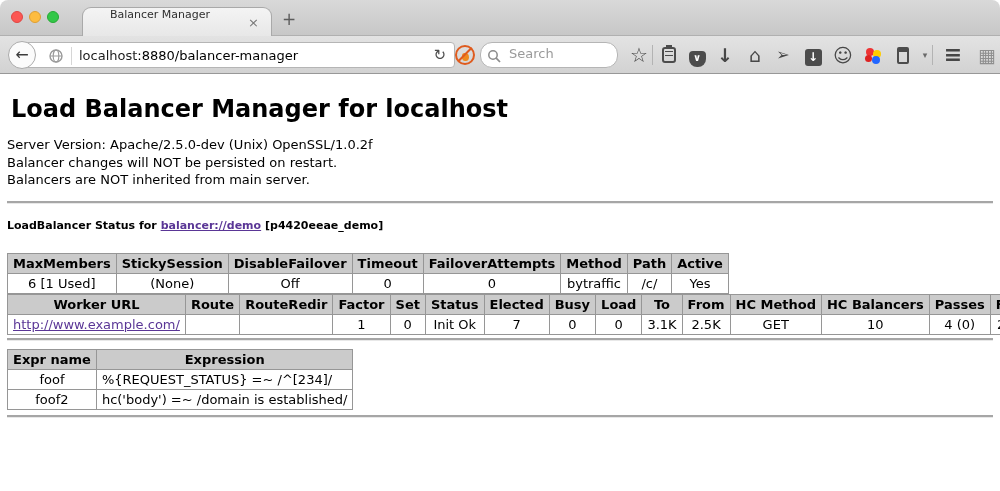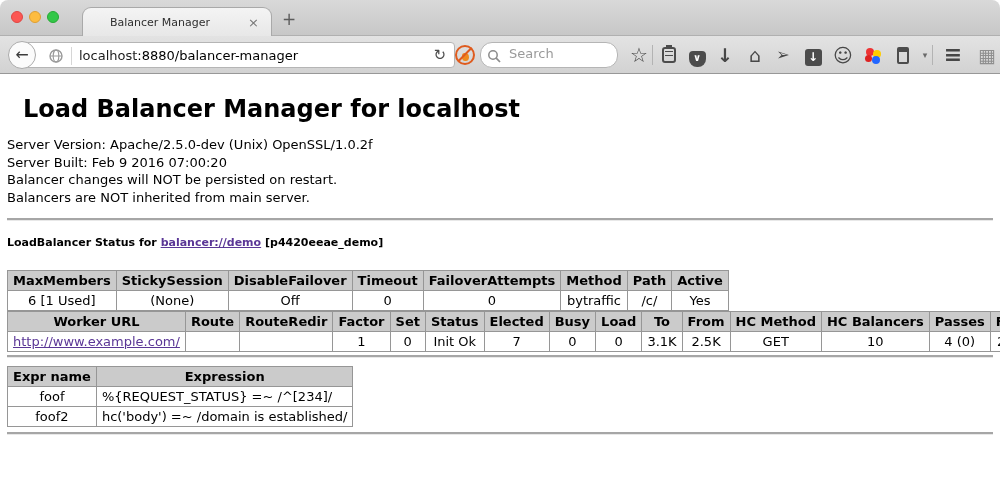--- a/index.html
+++ b/index.html
@@ -8,21 +8,21 @@
   .window { width:1000px; height:491px; border-radius:8px 8px 0 0; overflow:hidden; position:relative; background:#fff; }
 
   
   .titlebar { position:relative; height:36px; background:linear-gradient(#d9d9d9,#c7c7c7); border-bottom:1px solid #b0b0b0; }
   .traffic { position:absolute; top:11px; width:12px; height:12px; border-radius:50%; }
   .t-red { left:11px; background:#fc5753; border:1px solid #df4744; }
   .t-yellow { left:29px; background:#fdbc40; border:1px solid #de9f34; }
   .t-green { left:47px; background:#33c748; border:1px solid #27aa35; }
   .tab { position:absolute; left:82px; top:7px; width:190px; height:30px; background:linear-gradient(#f4f4f4,#e7e7e7);
          border:1px solid #a9a9a9; border-bottom:none; border-radius:9px 9px 0 0; }
-  .tab-title { position:absolute; left:0; right:34px; top:8px; text-align:center; font-size:11px; color:#2f2f2f; }
+  .tab-title { position:absolute; left:0; right:34px; top:0; text-align:center; font-size:11px; color:#2f2f2f; }
   .tab-close { position:absolute; right:12px; top:7px; font-size:13px; color:#777; cursor:default; }
   .newtab { position:absolute; left:282px; top:9px; font-size:17px; color:#5c5c5c; }
 
   
   .navbar { position:relative; height:38px; background:linear-gradient(#e3e3e3,#d2d2d2); border-bottom:1px solid #989898; }
   .backbtn { position:absolute; left:8px; top:5px; width:28px; height:28px; border-radius:50%; background:#fbfbfb;
              border:1px solid #ababab; color:#3c3c3c; font-size:16px; line-height:26px; text-align:center; z-index:3; }
   .urlbar { position:absolute; left:22px; top:6px; width:433px; height:26px; background:#fff; border:1px solid #b5b5b5;
             border-radius:4px; z-index:2; }
   .globe { position:absolute; left:26px; top:5px; }
@@ -55,21 +55,21 @@
   .dots .d1 { left:2px; top:2px; background:#e33; }
   .dots .d2 { left:9px; top:4px; background:#fc0; }
   .dots .d3 { left:8px; top:10px; background:#26f; }
   .dots .d4 { left:1px; top:9px; background:#d22; width:7px; height:7px; }
   .battery { display:inline-block; width:12px; height:17px; border:2px solid #4c4c4c; border-radius:2px; margin-top:3px; position:relative; }
   .battery::before { content:""; position:absolute; left:0px; top:0px; width:8px; height:3px; background:#4c4c4c; }
   .caret { font-size:9px; color:#6a6a6a; }
 
   
   .content { padding:0 7px; background:#fff; height:417px; }
-  h1.pagetitle { margin:21px 16px 0; font-size:24px; color:#000; letter-spacing:0; }
+  h1.pagetitle { margin:21px 4px 0; font-size:24px; color:#000; letter-spacing:0; }
   .info { margin-top:13px; font-size:13px; line-height:17.5px; color:#000; }
   hr.rule { border:none; border-top:2px solid #a6a6a6; border-bottom:1px solid #e8e8e8; margin:12px 0 0; }
   h3.statushead { margin:15px 0 21px; font-size:11px; }
   h3.statushead a { color:#5a3696; }
   table.lb { border-collapse:collapse; font-size:13px; margin:0; }
   table.lb th, table.lb td { border:1px solid #969696; padding:1px 5px; height:20px; text-align:center; white-space:nowrap; }
   table.lb th { background:#cbcbcb; font-weight:bold; }
   table.lb td.left, table.lb th.left { text-align:left; }
   table.lb a { color:#5a3696; }
   .tmargin { margin-top:14px; }
@@ -138,21 +138,20 @@
     <span class="vsep" style="left:932px;"></span>
     <span class="tool" style="left:940px; font-size:22px; font-weight:bold;">≡</span>
     <span class="tool" style="left:974px; font-size:19px; color:#8f8f8f;">▦</span>
   </div>
 
   <div class="content">
     <h1 class="pagetitle">Load Balancer Manager for localhost</h1>
 
     <div class="info">
       <div>Server Version: Apache/2.5.0-dev (Unix) OpenSSL/1.0.2f</div>
-      <div>Server Built: Feb 9 2016 07:00:20</div>
       <div>Balancer changes will NOT be persisted on restart.</div>
       <div>Balancers are NOT inherited from main server.</div>
     </div>
 
     <hr class="rule">
 
     <h3 class="statushead"><span>LoadBalancer Status for</span> <a href="#">balancer://demo</a> <span>[p4420eeae_demo]</span></h3>
 
     <table class="lb">
       <tbody>

